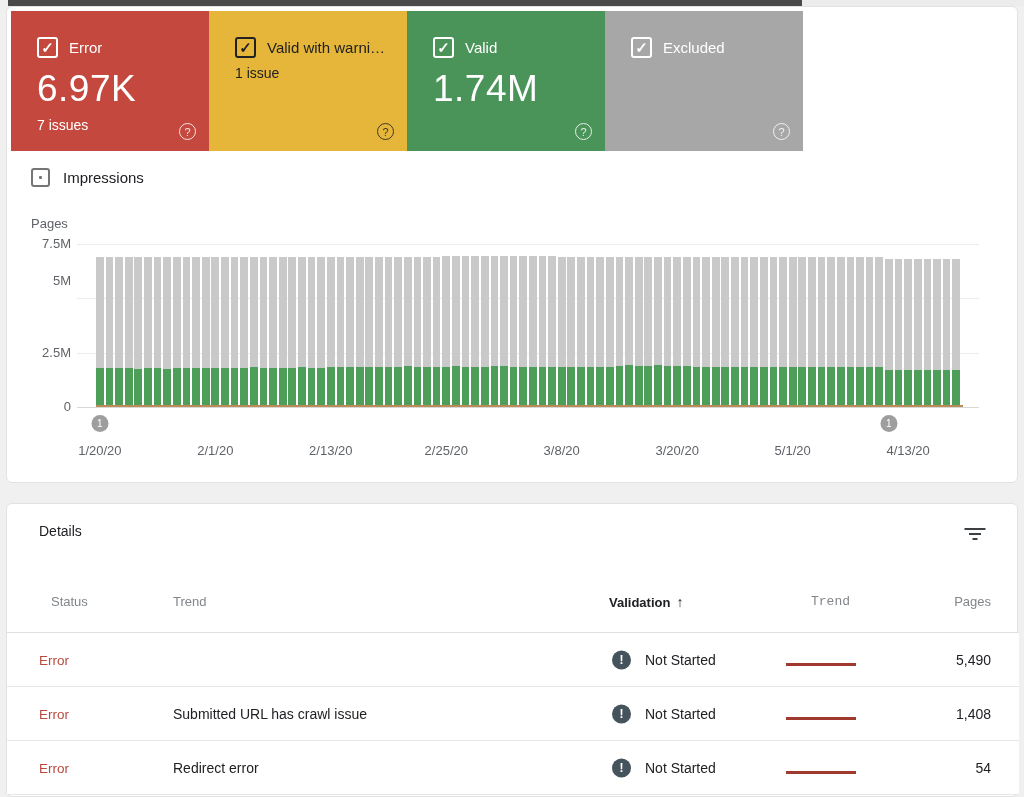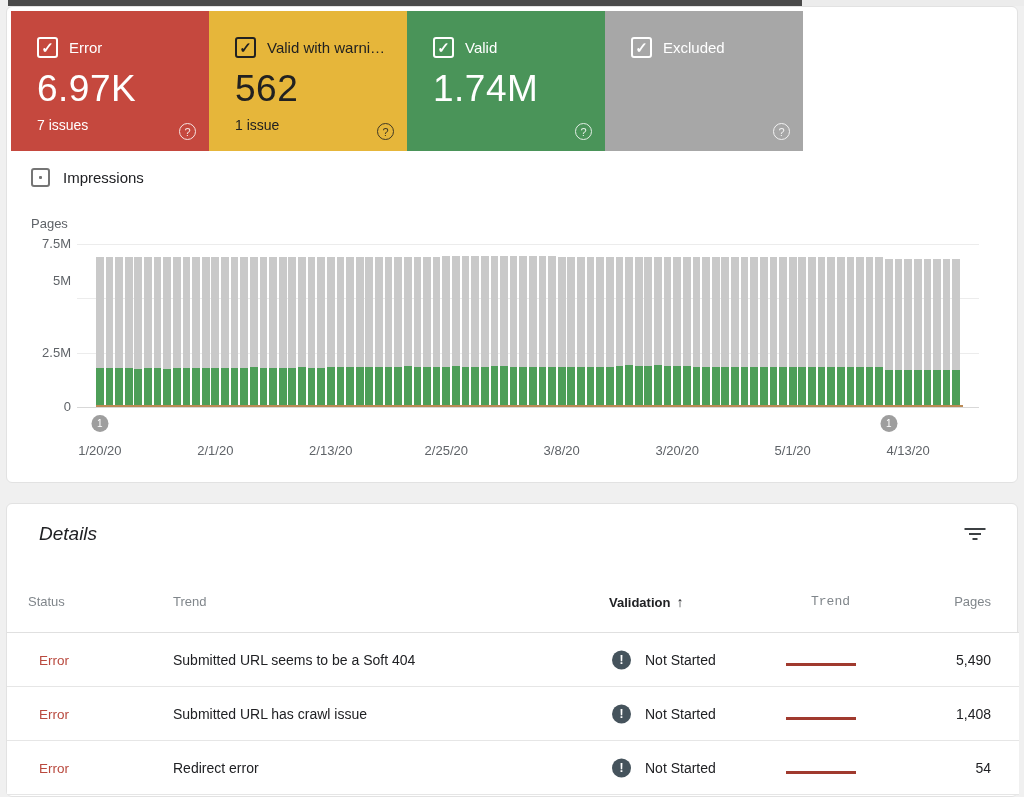--- a/index.html
+++ b/index.html
@@ -42,27 +42,27 @@
   .gridline.zero { background:#d8d8d8; }
   .chart-plot { position:absolute; left:89px; top:237px; width:866px; height:163px; }
   .bar { position:absolute; bottom:0; }
   .bar-seg { position:absolute; left:0; width:100%; }
   .baseline { position:absolute; left:89px; top:398px; width:867px; height:2px; background:#bb8a55; }
   .marker { position:absolute; width:17px; height:17px; background:#9e9e9e; border-radius:50%;
             color:#fff; font-size:10px; display:flex; align-items:center; justify-content:center; transform:translateX(-50%); }
   .xtick { position:absolute; top:436px; transform:translateX(-50%); font-size:13px; color:#5f6368; white-space:nowrap; }
 
   
-  .details-title { position:absolute; left:32px; top:19px; font-size:19px; color:#202124;font-style:italic; }
+  .details-title { position:absolute; left:32px; top:19px; font-size:14px; color:#202124; }
   .filter-icon { position:absolute; left:957px; top:24px; width:22px; height:16px; cursor:pointer; }
   .filter-icon span { position:absolute; left:50%; transform:translateX(-50%); height:2px; background:#3c4043; display:block; }
   .filter-icon .l1 { top:0; width:21px; } .filter-icon .l2 { top:5px; width:12px; } .filter-icon .l3 { top:10px; width:5px; }
 
   .th { position:absolute; top:90px; font-size:13px; color:#80868b; cursor:pointer; }
-  .th-status { left:21px; } .th-type { left:166px; }
+  .th-status { left:44px; } .th-type { left:166px; }
   .th-validation { left:602px; color:#202124; font-weight:bold; }
   .th-trend { left:804px;font-family:Liberation Mono, monospace; }
   .th-pages { left:880px; width:104px; text-align:right; }
   .sort-arrow { font-weight:normal; margin-left:6px; font-size:14px; }
 
   .rows { position:absolute; left:0; top:128px; width:1012px; border-top:1px solid #e0e0e0; }
   .trow { position:relative; height:54px; border-bottom:1px solid #e6e6e6; cursor:pointer; background:#fff; }
   .cell { position:absolute; top:50%; transform:translateY(-50%); font-size:14px; color:#202124; white-space:nowrap; }
   .c-status { left:32px; font-size:13.5px; }
   .c-type { left:166px; }
@@ -93,21 +93,20 @@
           <div class="status-sub">7 issues</div>
           <div class="help-icon">?</div>
         </div>
         <div class="status-card" style="background: rgb(230, 182, 58); color: rgb(33, 33, 33);">
           <div class="status-head">
             <span class="status-checkbox">
               <span class="check">✓</span>
             </span>
             <span class="status-label">Valid with warni…</span>
           </div>
-          <div class="status-value">562</div>
           <div class="status-sub">1 issue</div>
           <div class="help-icon">?</div>
         </div>
         <div class="status-card" style="background: rgb(74, 148, 89); color: rgb(255, 255, 255);">
           <div class="status-head">
             <span class="status-checkbox">
               <span class="check">✓</span>
             </span>
             <span class="status-label">Valid</span>
           </div>
@@ -536,21 +535,20 @@
     <div class="th th-type">Trend</div>
     <div class="th th-validation">
       <span>Validation</span><span class="sort-arrow">↑</span>
     </div>
     <div class="th th-trend">Trend</div>
     <div class="th th-pages">Pages</div>
 
     <div class="rows" id="rows">
         <div class="trow">
           <div class="cell c-status" style="color: rgb(185, 73, 62);">Error</div>
-          <div class="cell c-type">Submitted URL seems to be a Soft 404</div>
           <div class="cell c-validation">
             <span class="excl-icon">!</span>
             <span class="vtext">Not Started</span>
           </div>
           <div class="cell c-trend" style="background: rgb(160, 58, 46);"></div>
           <div class="cell c-pages">5,490</div>
         </div>
         <div class="trow">
           <div class="cell c-status" style="color: rgb(185, 73, 62);">Error</div>
           <div class="cell c-type">Submitted URL has crawl issue</div>

